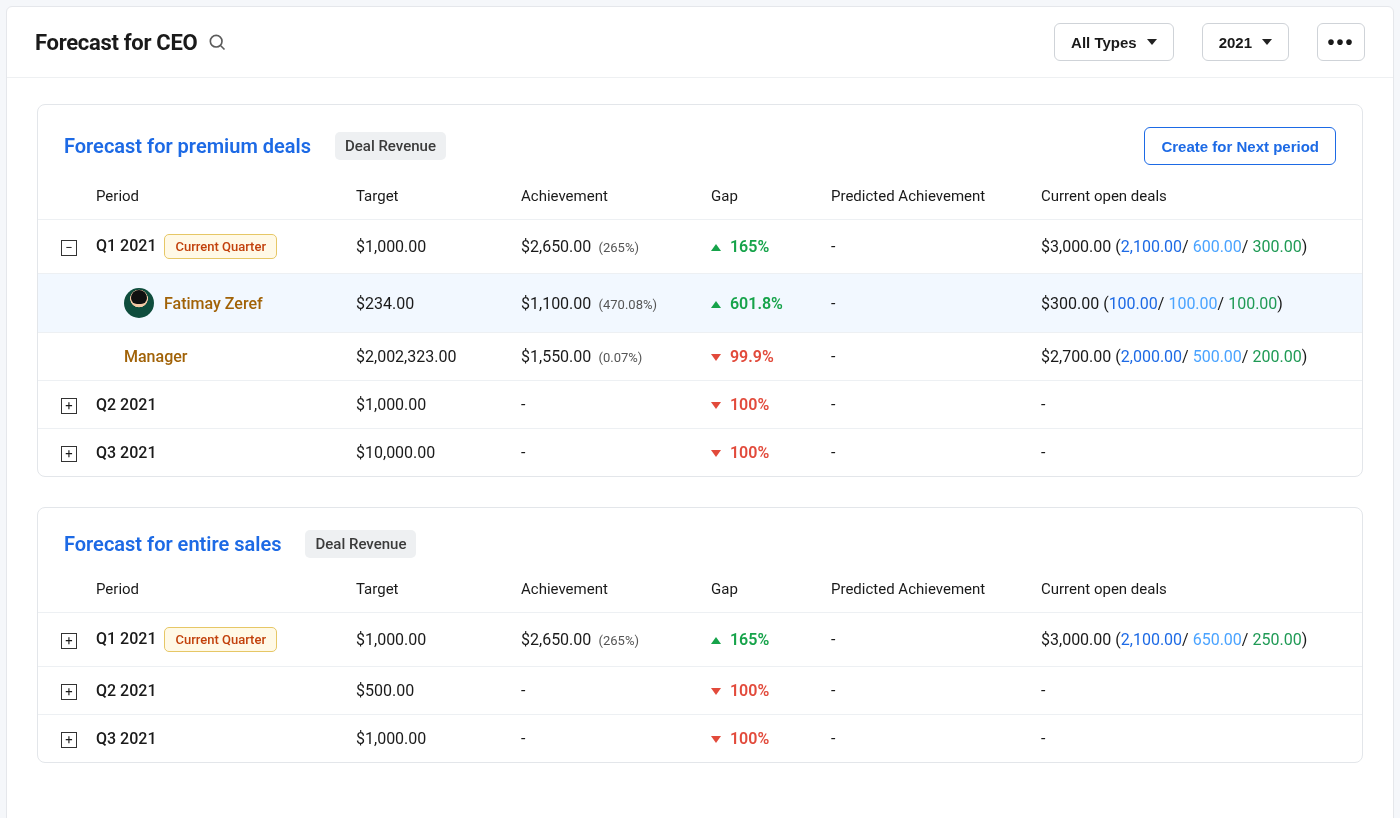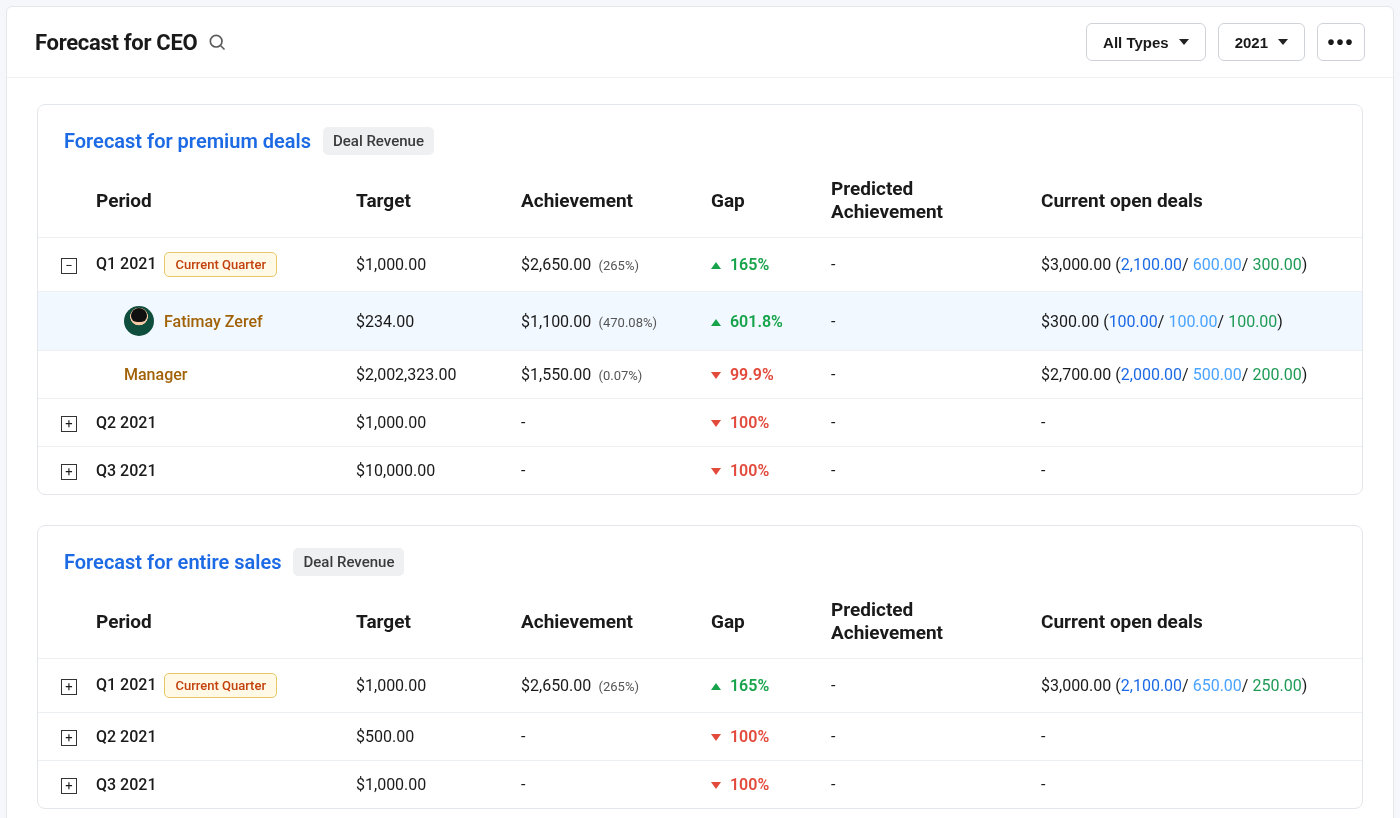--- a/index.html
+++ b/index.html
@@ -33,21 +33,21 @@
     letter-spacing: -0.3px;
   }
   .search-icon {
     width: 20px; height: 20px;
     color: #5b5b5b;
     cursor: pointer;
   }
   .header-right {
     display: flex;
     align-items: center;
-    gap: 12px;
+    gap: 28px;
   }
   .btn {
     display: inline-flex;
     align-items: center;
     gap: 8px;
     height: 38px;
     padding: 0 16px;
     border: 1px solid #cfd3d8;
     background: #fff;
     border-radius: 6px;
@@ -85,21 +85,21 @@
   }
   .card-head {
     display: flex;
     align-items: center;
     justify-content: space-between;
     padding: 22px 26px 10px;
   }
   .card-head-left {
     display: flex;
     align-items: center;
-    gap: 12px;
+    gap: 24px;
   }
   .card-title {
     font-size: 20px;
     font-weight: 600;
     color: #1d6ae5;
   }
   .pill {
     background: #eef0f2;
     color: #3b3b3b;
     font-size: 15px;
@@ -112,22 +112,22 @@
     border: 1px solid #1d6ae5;
     color: #1d6ae5;
     font-weight: 600;
   }
   table {
     width: 100%;
     border-collapse: collapse;
   }
   thead th {
     text-align: left;
-    font-weight: 700;
-    font-size: 19px;
+    font-weight: 400;
+    font-size: 15px;
     color: #1a1a1a;
     padding: 12px 8px 14px;
   }
   tbody td {
     padding: 14px 8px;
     border-top: 1px solid #edf0f3;
     font-size: 16px;
     vertical-align: middle;
   }
   .col-toggle { width: 50px; text-align: center; padding-left: 20px; }
@@ -234,20 +234,21 @@
     </div>
   </div>
 
   <div class="content" id="cards-root">
       <div class="card">
         <div class="card-head">
           <div class="card-head-left">
             <span class="card-title">Forecast for premium deals</span>
             <span class="pill">Deal Revenue</span>
           </div>
+          <button class="btn btn-outline-primary">Create for Next period</button>
         </div>
         <table>
           <thead>
             <tr>
               <th class="col-toggle"></th>
               <th class="col-period">Period</th>
               <th class="col-target">Target</th>
               <th class="col-ach">Achievement</th>
               <th class="col-gap">Gap</th>
               <th class="col-pred">Predicted Achievement</th>

